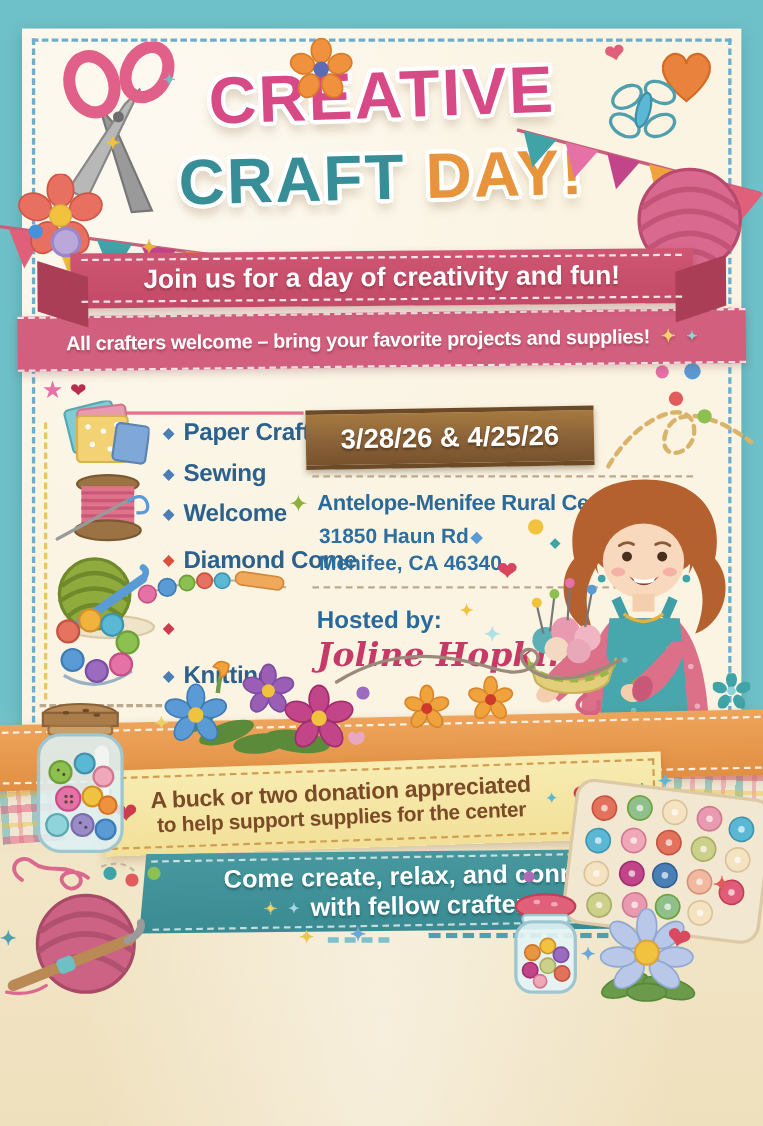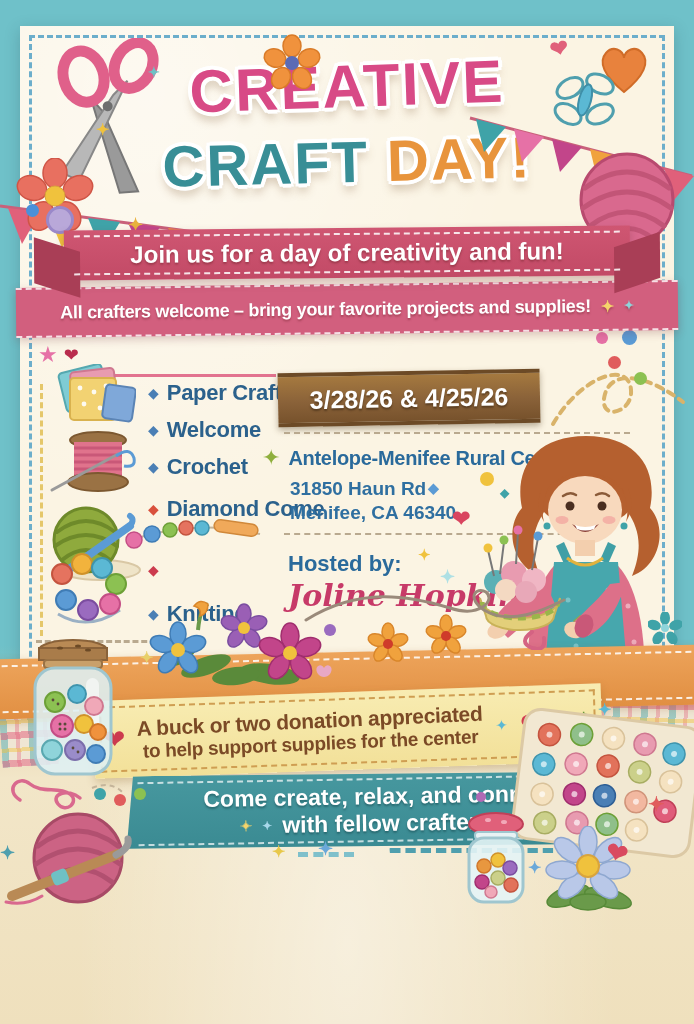--- a/index.html
+++ b/index.html
@@ -209,25 +209,25 @@
   <div class="head-underline"></div>
   <div class="ylw-line"></div>
   <div class="ylw-dash-h"></div>
 
   <div class="craft-row" style="left:148px;top:380px">
     <span class="dia b-blue">◆</span>
     <span class="lbl">Paper Crafts</span>
   </div>
   <div class="craft-row" style="left:148px;top:417px">
     <span class="dia b-blue">◆</span>
-    <span class="lbl">Welcome</span>
+    <span class="lbl">Sewing</span>
   </div>
   <div class="craft-row" style="left:148px;top:454px">
     <span class="dia b-blue">◆</span>
-    <span class="lbl">Crochet</span>
+    <span class="lbl">Welcome</span>
   </div>
   <div class="craft-row" style="left:148px;top:496px">
     <span class="dia b-red">◆</span>
     <span class="lbl">Diamond Come</span>
   </div>
   <div class="craft-row" style="left:148px;top:562px">
     <span class="dia b-crim">◆</span>
   </div>
   <div class="craft-row" style="left:148px;top:601px">
     <span class="dia b-blue">◆</span>

